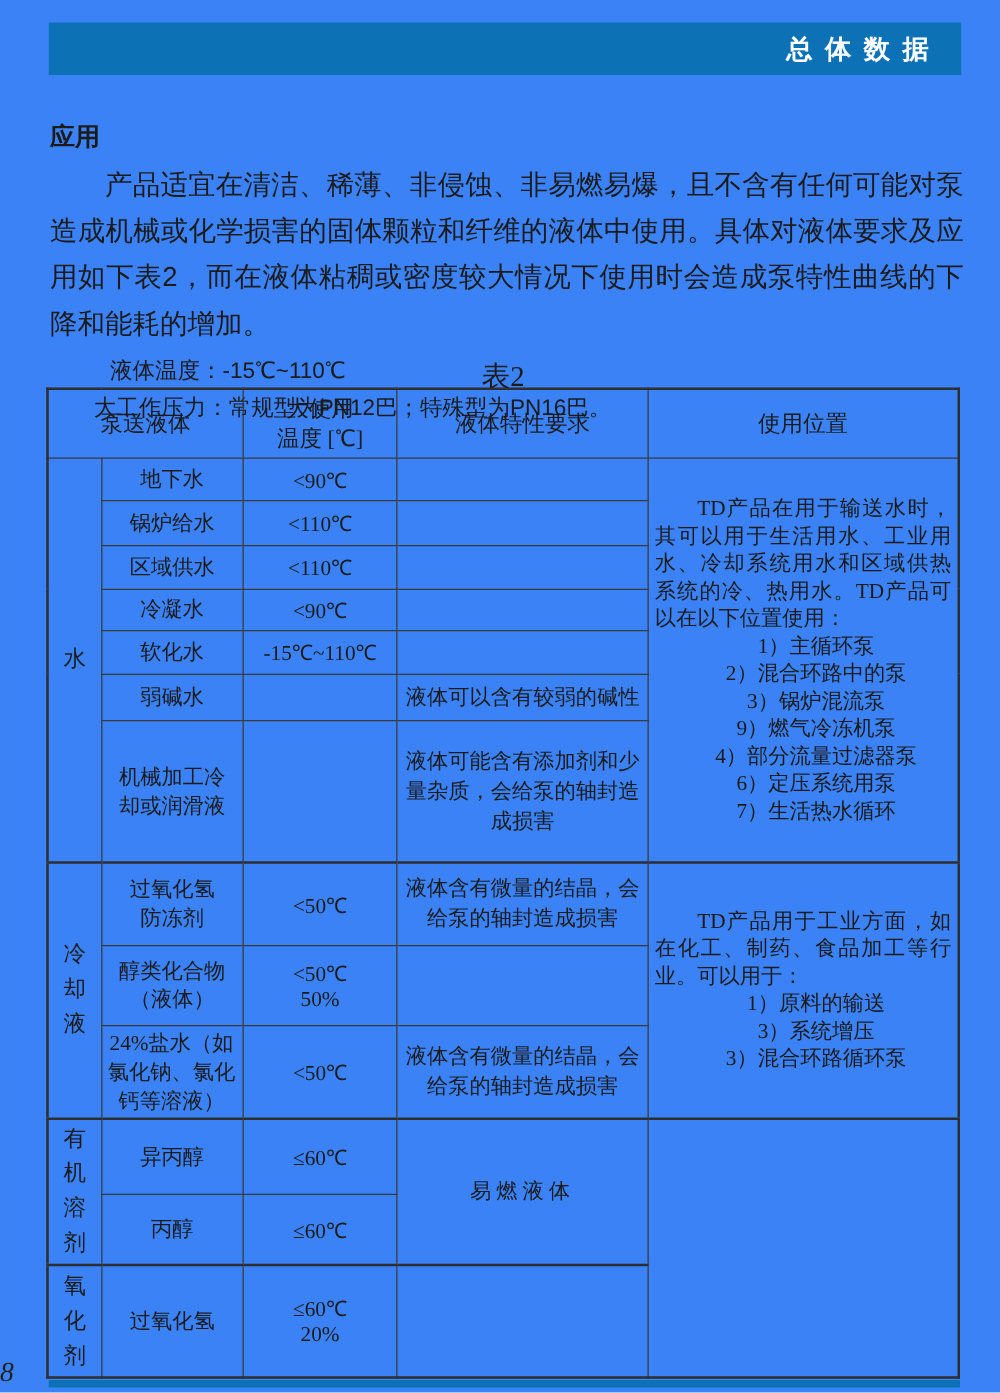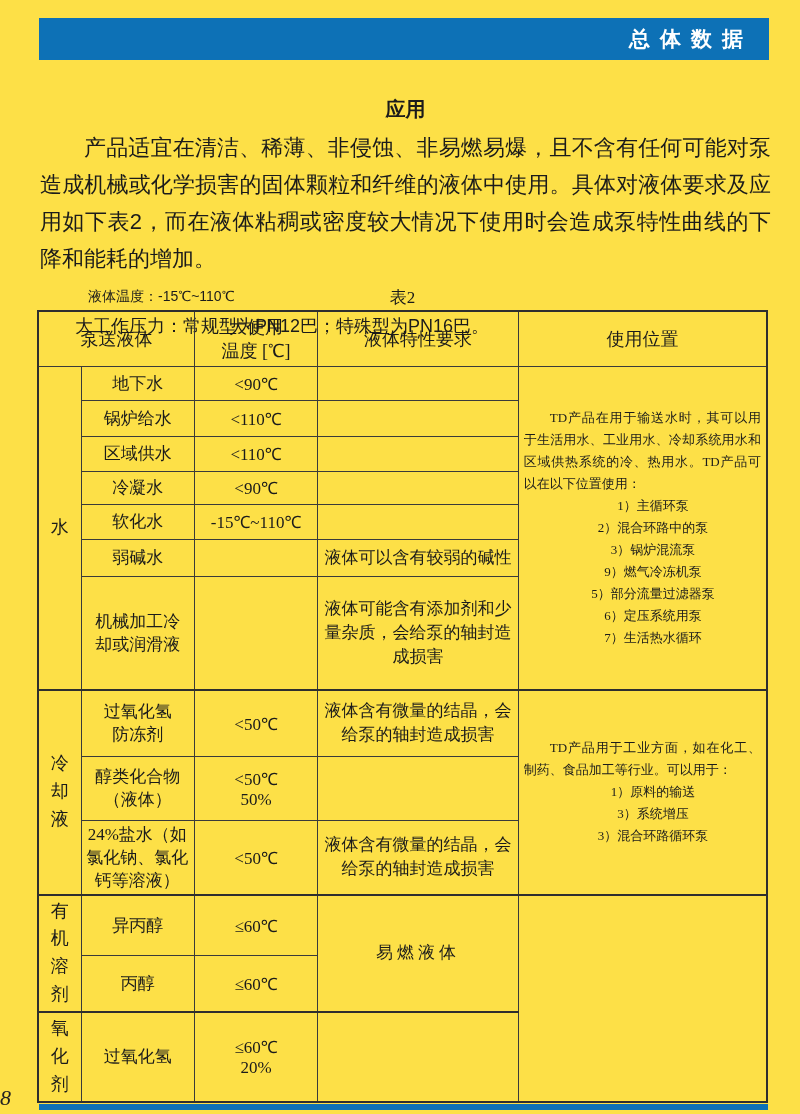--- a/index.html
+++ b/index.html
@@ -1,53 +1,53 @@
 <!DOCTYPE html>
 <html><head>
 <meta charset="utf-8">
 <style>
   * { margin:0; padding:0; box-sizing:border-box; }
   html,body { width:800px; height:1114px; background:#ffffff; color:#1b1b1b;
     font-family:"Liberation Serif", serif; }
-  .page { position:relative; width:800px; height:1114px; overflow:hidden; background:#fde047;padding-left:28px; }
+  .page { position:relative; width:800px; height:1114px; overflow:hidden; background:#3b82f6;padding-left:28px; }
 
   
   .header-bar { position:absolute; left:39px; top:18px; width:730px; height:42px;
     background:#0d71b6; display:flex; align-items:center; justify-content:flex-end;
     padding-right:16px; }
   .header-title { color:#ffffff; font-family:"Liberation Sans", sans-serif;
     font-weight:bold; font-size:21px; letter-spacing:10px; }
 
   
   .content { position:absolute; left:40px; top:96px; width:731px;
     font-family:"Liberation Sans", sans-serif; }
-  .sec-heading { font-size:20px; font-weight:bold; margin-bottom:6px;text-align:center; }
+  .sec-heading { font-size:20px; font-weight:bold; margin-bottom:6px; }
   .para { font-size:22px; line-height:37px; text-align:justify; text-indent:2em; }
-  .line-temp { margin-top:4px; margin-left:48px; font-size:14px; line-height:30px; }
+  .line-temp { margin-top:4px; margin-left:48px; font-size:18px; line-height:30px; }
   .line-press { margin-left:35px; font-size:18px; line-height:30px; }
 
   .table-caption { position:absolute; left:37px; top:286px; width:731px;
-    text-align:center; font-size:17px; font-family:"Liberation Serif", serif; }
+    text-align:center; font-size:23px; font-family:"Liberation Serif", serif; }
 
   
   .spec-table { position:absolute; left:37px; top:310px; width:731px;
     border-collapse:collapse; table-layout:fixed;
     border:2px solid #2e2e2e; font-size:17px; }
   .spec-table td, .spec-table th { border:1px solid #3a3a3a; padding:2px 5px;
     text-align:center; vertical-align:middle; font-weight:normal; }
   .spec-table th { font-size:18px; }
   .sec-top td { border-top:2px solid #2e2e2e; }
   .ml { white-space:pre-line; }
   .cell-left { text-align:left; padding-left:8px; }
   .req-cell { text-align:left; padding:3px 8px; line-height:24px; }
   .req-merged { text-align:center; letter-spacing:4px; }
   .vlabel { display:inline-block; width:1.1em; word-break:break-all;
     line-height:1.55; font-size:18px; text-align:center; }
   .usage-cell { text-align:left; vertical-align:top; padding:8px 6px 4px 7px;
-    line-height:22px; font-size:13px; }
+    line-height:22px; font-size:17px; }
   .usage-intro { text-indent:2em; text-align:justify; }
   .usage-item { padding-left:21px; }
   .usage-mid { vertical-align:middle; padding-top:4px; }
 
   
   .page-number { position:absolute; left:0px; top:1085px; font-size:22px;
     font-style:italic; font-family:"Liberation Serif", serif; color:#222; }
   .footer-bar { position:absolute; left:39px; top:1104px; width:729px; height:6px;
     background:#0d71b6; }
 </style>
@@ -91,21 +91,21 @@
       <td rowspan="7"><span class="vlabel">水</span></td>
       <td>地下水</td>
       <td>&lt;90℃</td>
       <td class="req-cell"></td>
       <td rowspan="7" class="usage-cell">
         <div class="usage-intro">TD产品在用于输送水时，其可以用于生活用水、工业用水、冷却系统用水和区域供热系统的冷、热用水。TD产品可以在以下位置使用：</div>
         <div class="usage-item">1）主循环泵</div>
         <div class="usage-item">2）混合环路中的泵</div>
         <div class="usage-item">3）锅炉混流泵</div>
         <div class="usage-item">9）燃气冷冻机泵</div>
-        <div class="usage-item">5）部分流量过滤器泵</div>
+        <div class="usage-item">4）部分流量过滤器泵</div>
         <div class="usage-item">6）定压系统用泵</div>
         <div class="usage-item">7）生活热水循环</div>
       </td>
     </tr>
     <tr style="height:36px">
       <td>锅炉给水</td>
       <td>&lt;110℃</td>
       <td class="req-cell"></td>
     </tr>
     <tr style="height:35px">

